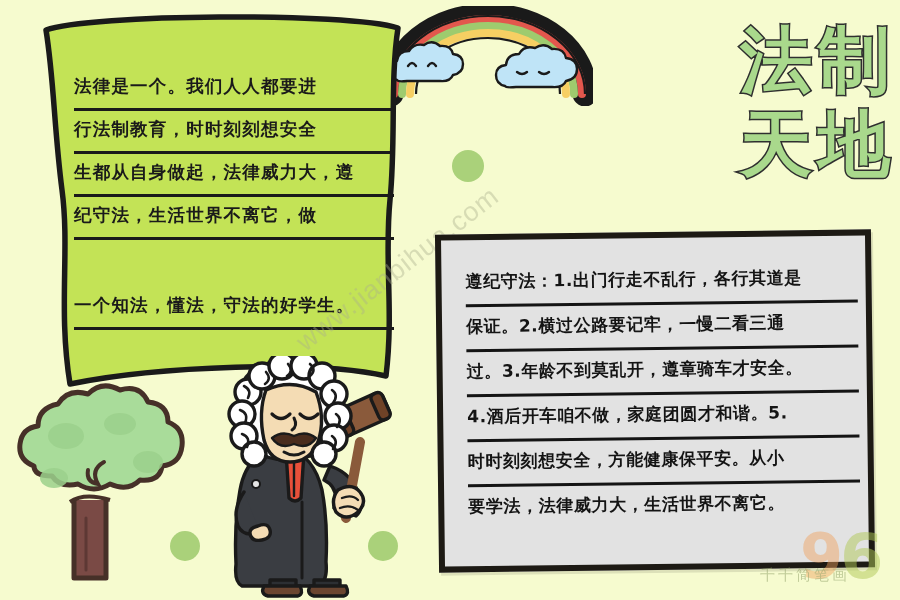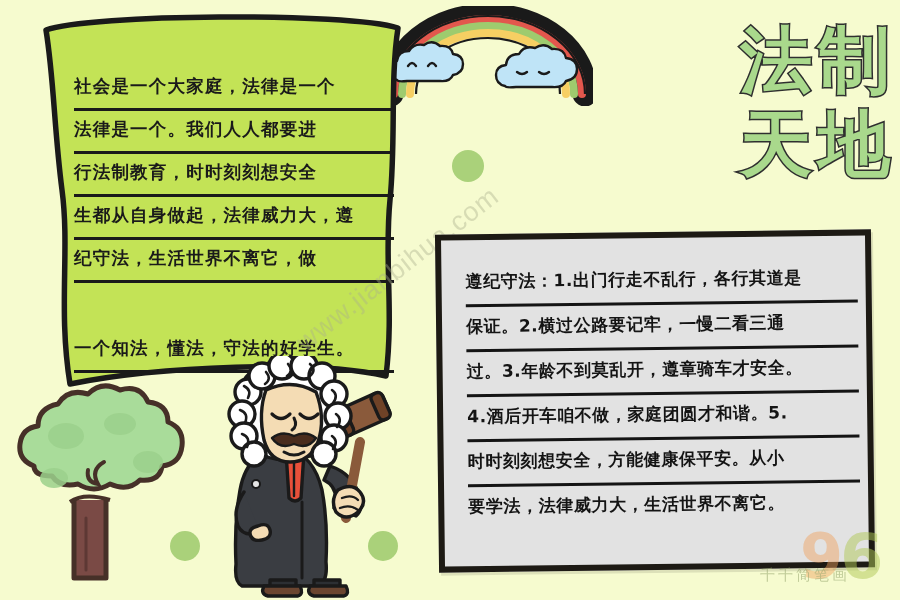--- a/index.html
+++ b/index.html
@@ -207,21 +207,20 @@
       </g>
     </svg>
   </div>
 
   <div class="banner-wrap">
     <svg width="400" height="390" viewBox="0 0 400 390">
       <path d="M28,20 C70,4 330,2 380,18 C372,70 378,130 372,190 C366,250 376,300 368,366
                C300,350 140,356 52,374 C40,300 52,240 44,180 C36,118 36,70 28,20 Z" fill="#c3e356" stroke="#1a1a1a" stroke-width="5.5" stroke-linejoin="round"></path>
     </svg>
     <div class="banner-text">
-      <span class="ln">社会是一个大家庭，法律是一个</span>
       <span class="ln">法律是一个。我们人人都要进</span>
       <span class="ln">行法制教育，时时刻刻想安全</span>
       <span class="ln">生都从自身做起，法律威力大，遵</span>
       <span class="ln">纪守法，生活世界不离它，做</span>
       <span class="ln last">一个知法，懂法，守法的好学生。</span>
     </div>
   </div>
 
   <div class="title">
     <span class="t-line">法制</span>

